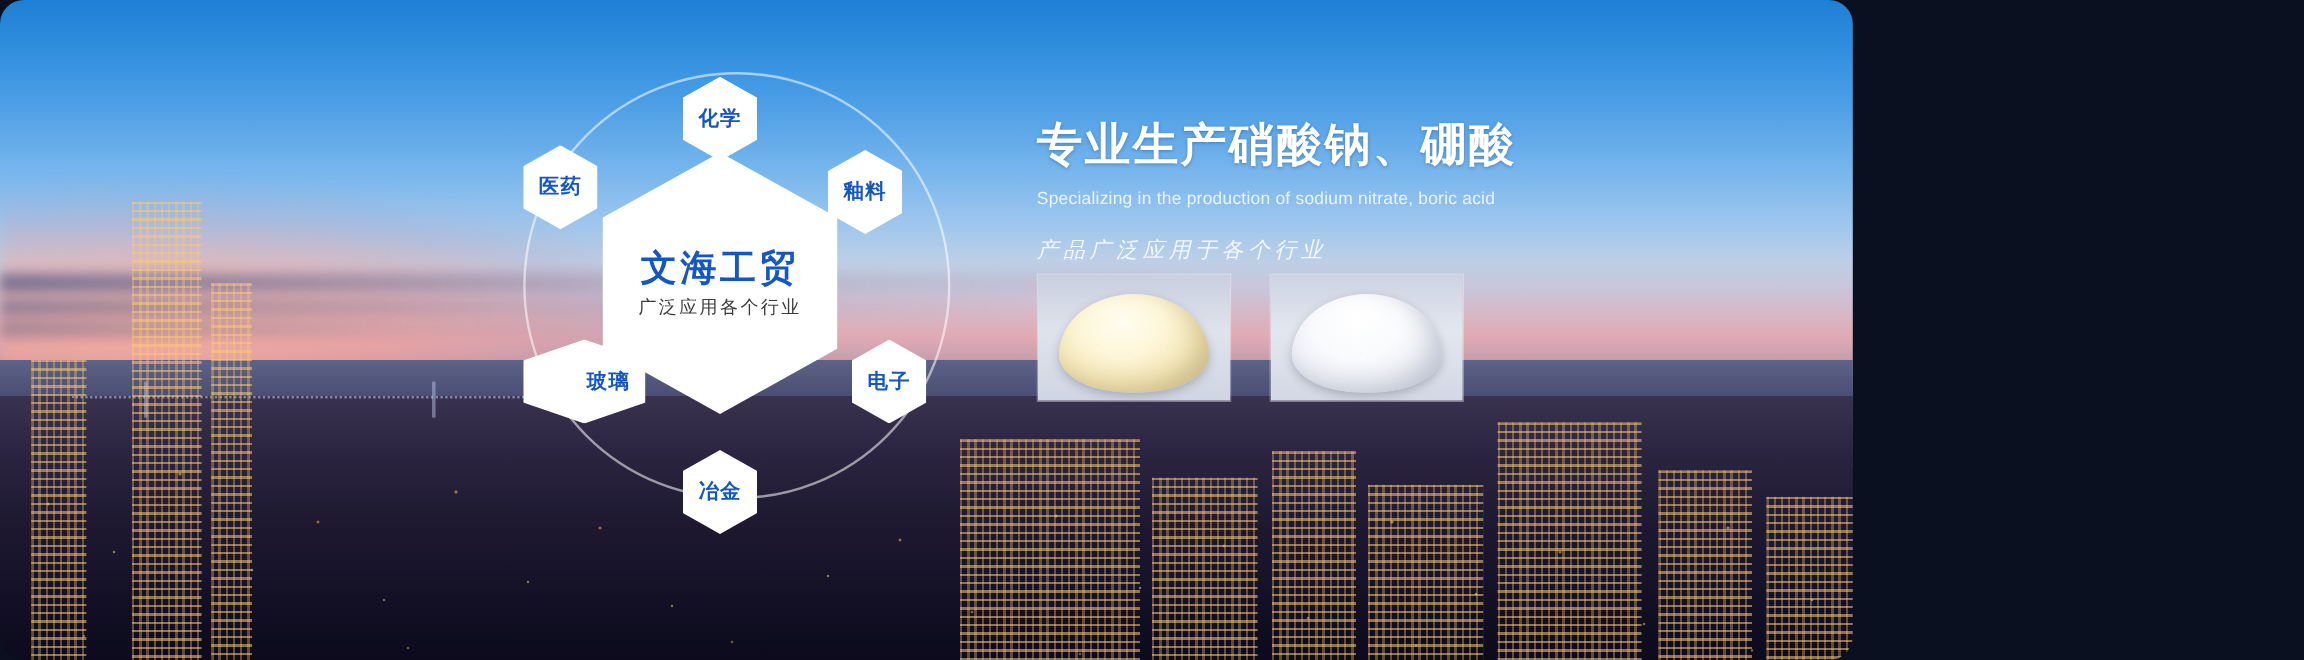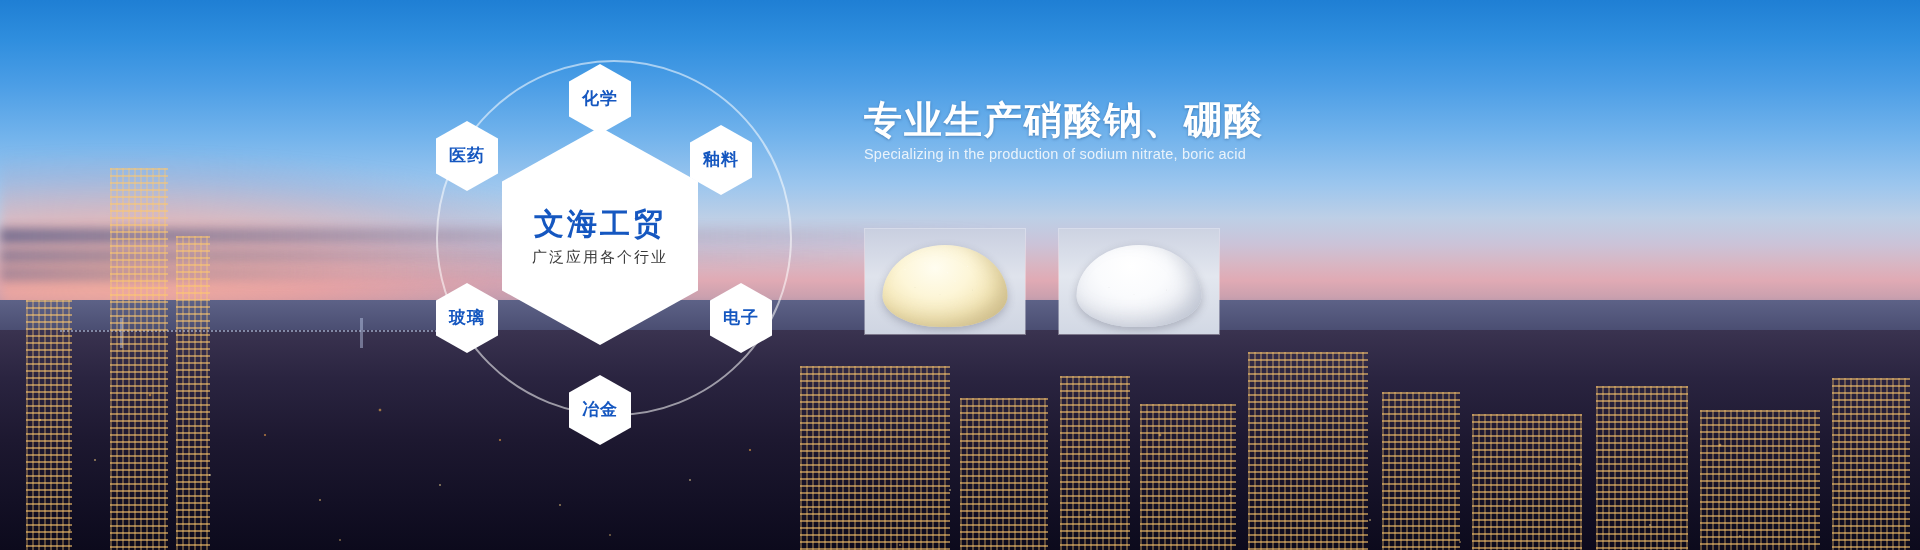--- a/index.html
+++ b/index.html
@@ -1,21 +1,21 @@
 <!DOCTYPE html>
 <html><head>
 <meta charset="utf-8">
 <style>
   html,body{margin:0;padding:0;}
   body{
     width:1920px;height:550px;overflow:hidden;
     font-family:"Liberation Sans","DejaVu Sans",sans-serif;
     background:#0b1020;
   }
-  .banner{position:relative;width:1920px;height:550px;overflow:hidden;}
+  .banner{position:relative;width:1544px;height:550px;overflow:hidden;border-radius:20px;}
 
   
   .bg{position:absolute;inset:0;}
   .sky{
     position:absolute;left:0;top:0;width:1920px;height:330px;
     background:
       linear-gradient(to bottom,
         #1f7fd4 0%, #2f8ede 12%, #4c9ee6 26%,
         #74b4ec 42%, #9cc6ee 56%, #bdcfe6 66%,
         #cbc3d8 74%, #d8b6c3 80%, #e0aab4 85%,
@@ -124,32 +124,32 @@
     width:196px;height:218px;font-size:13px;color:#333;
     flex-direction:column;gap:6px;
   }
   .hex-center .title{font-size:30px;color:#1557c0;font-weight:bold;letter-spacing:3px;}
   .hex-center .sub{font-size:15px;color:#3b3b3b;letter-spacing:2px;font-weight:normal;}
 
   .h-top   {left:149px;top:34px;}
   .h-tr    {left:270px;top:95px;}
   .h-br    {left:270px;top:253px;margin-left:20px;}
   .h-bot   {left:149px;top:345px;}
-  .h-bl    {left:16px;top:253px;}
+  .h-bl    {left:16px;top:253px;padding-left:40px;}
   .h-tl    {left:16px;top:91px;}
   .h-center{left:82px;top:97px;}
 
   
   .copy{position:absolute;left:864px;top:95px;width:620px;color:#fff;}
   .copy h1{
     margin:0;font-size:38px;font-weight:bold;letter-spacing:2px;
     color:#ffffff;text-shadow:0 1px 3px rgba(0,40,90,.35);
   }
   .copy .en{
-    margin-top:0;font-size:14.5px;color:#eaf3fb;letter-spacing:.2px;
+    margin-top:12px;font-size:14.5px;color:#eaf3fb;letter-spacing:.2px;
     font-weight:normal;
   }
   .copy .cn2{
     margin-top:22px;font-size:18px;color:#f2f7fc;letter-spacing:4px;
     font-family:"Liberation Serif","DejaVu Serif",serif;font-style:italic;
   }
 
   
   .photos{position:absolute;left:864px;top:228px;display:flex;gap:32px;}
   .photo{
@@ -240,20 +240,21 @@
 
     <div class="hex hex-center h-center">
       <span class="title">文海工贸</span>
       <span class="sub">广泛应用各个行业</span>
     </div>
   </div>
 
   <div class="copy">
     <h1>专业生产硝酸钠、硼酸</h1>
     <div class="en">Specializing in the production of sodium nitrate, boric acid</div>
+    <div class="cn2">产品广泛应用于各个行业</div>
   </div>
 
   <div class="photos">
     <div class="photo p1">
       <div class="bgfill"></div>
       <div class="heap">
         <div class="grain"></div>
       </div>
     </div>
     <div class="photo p2">

